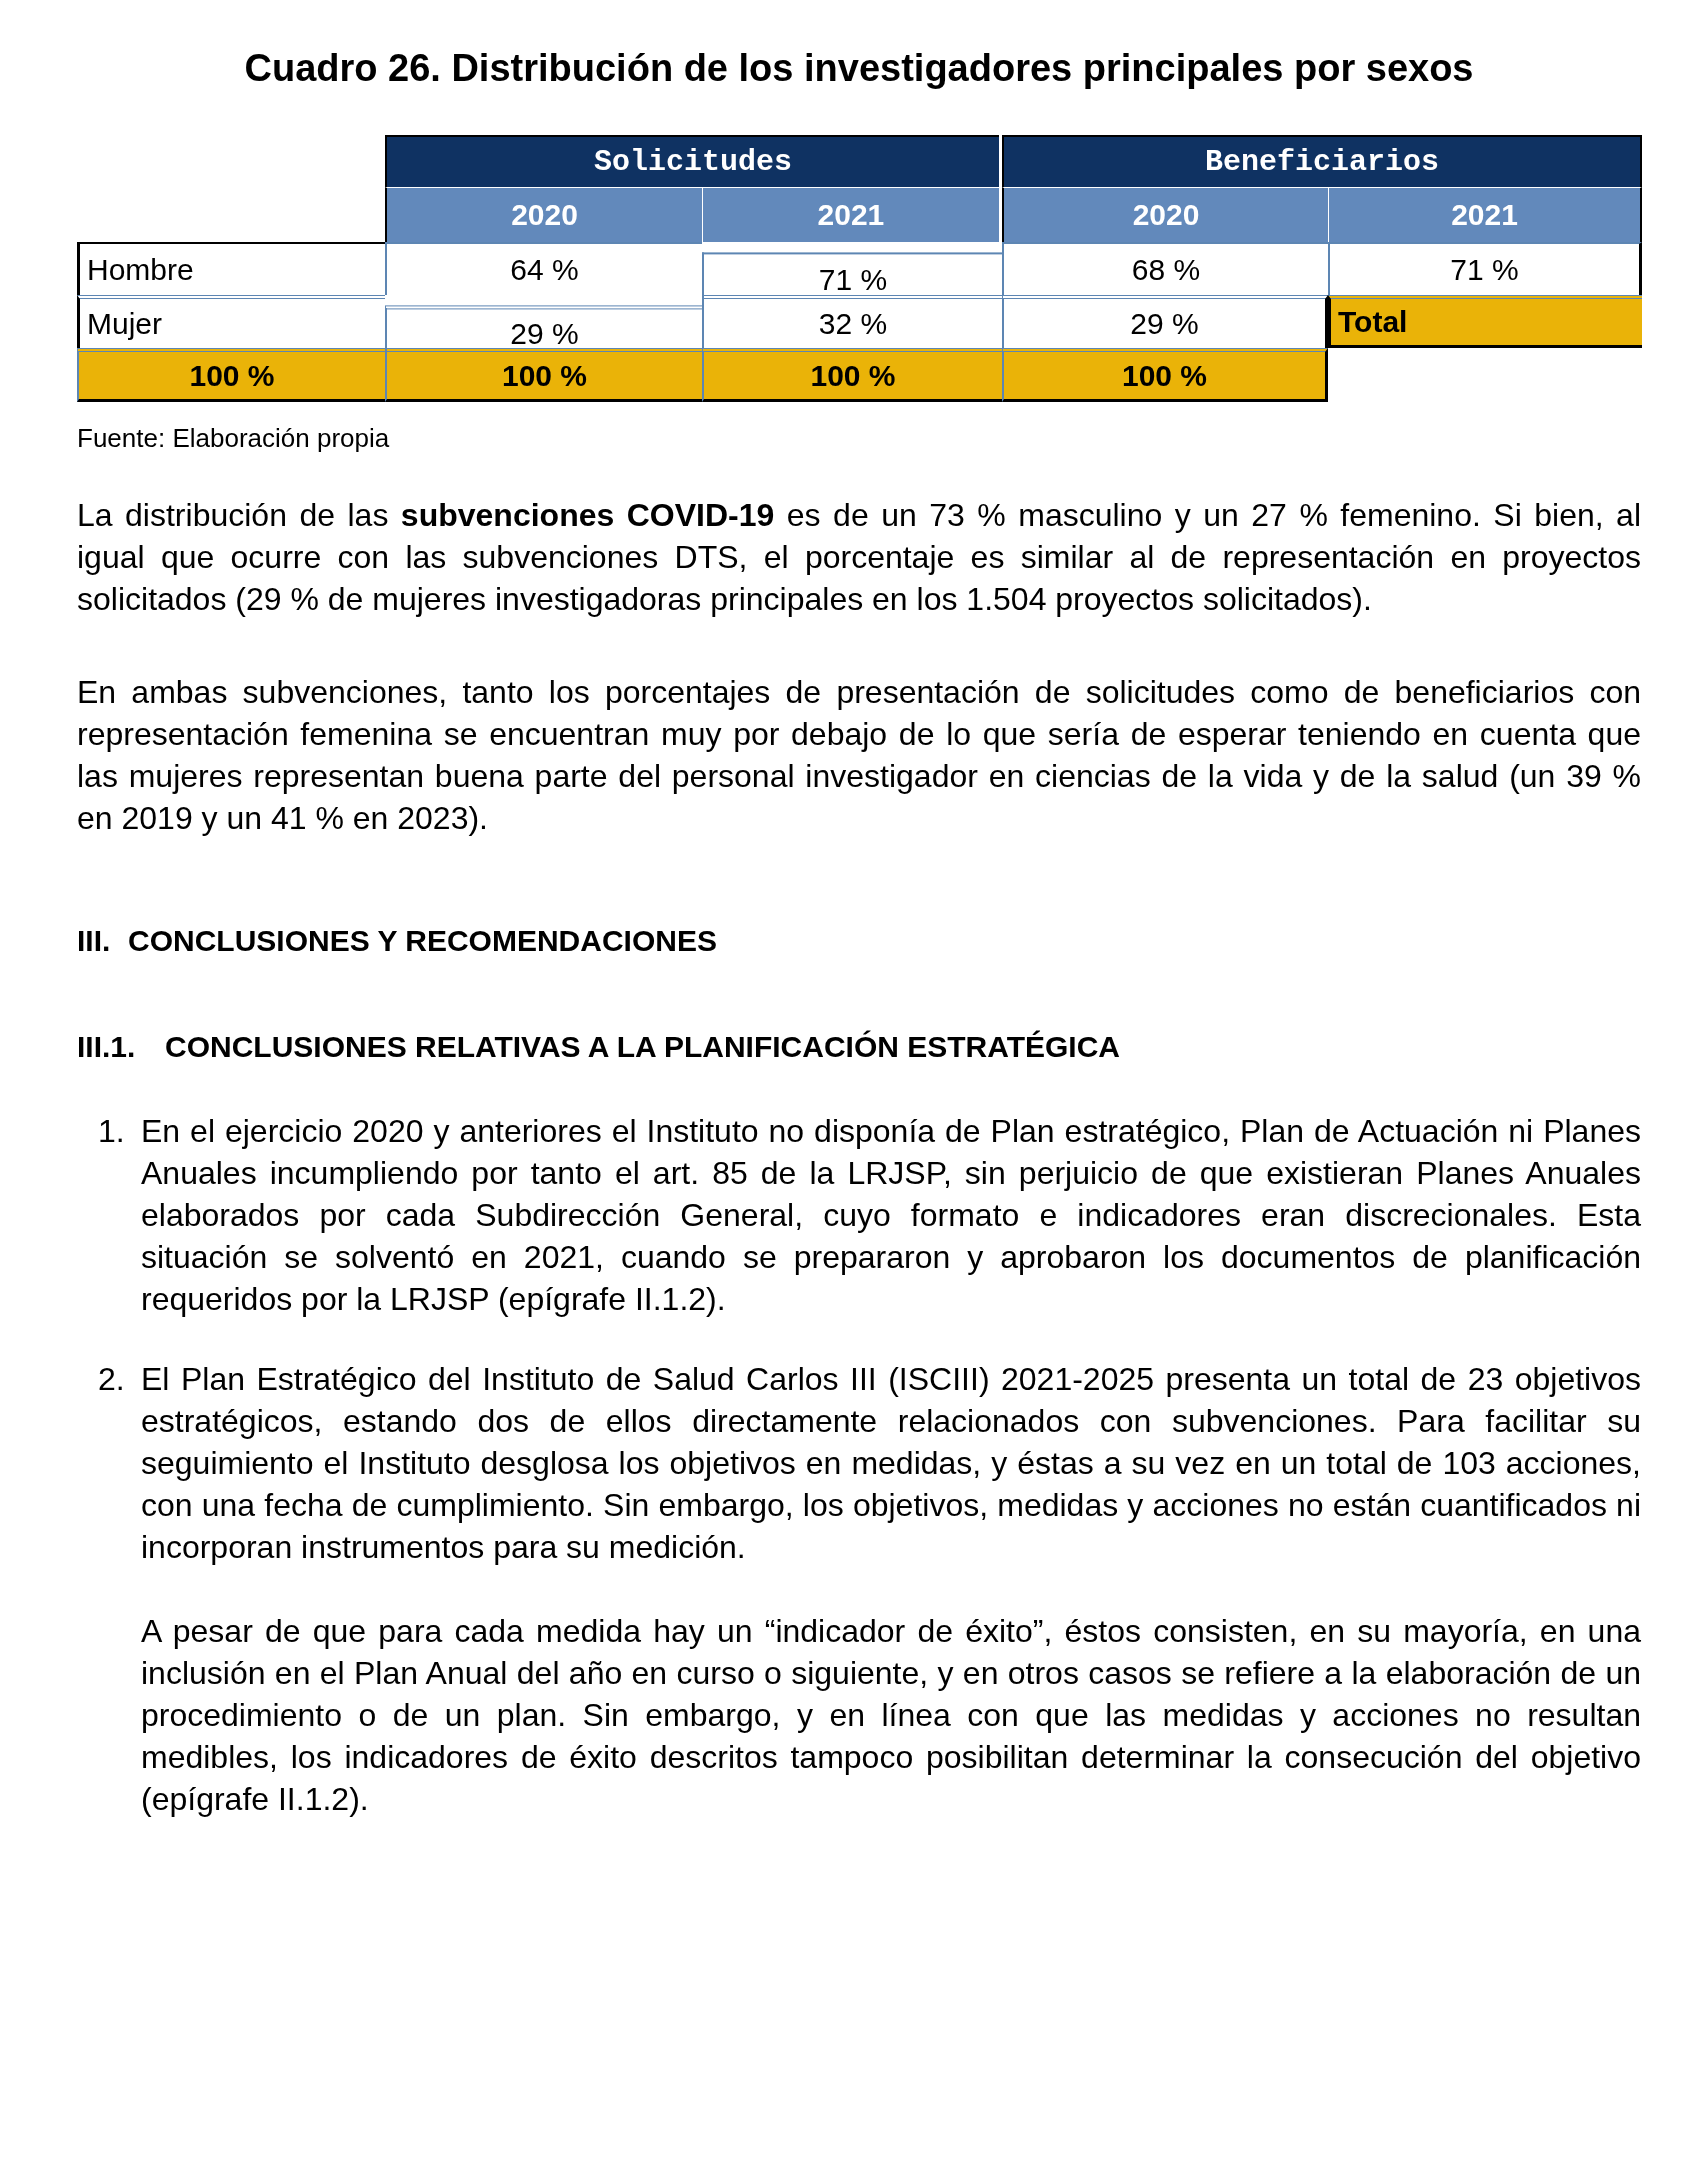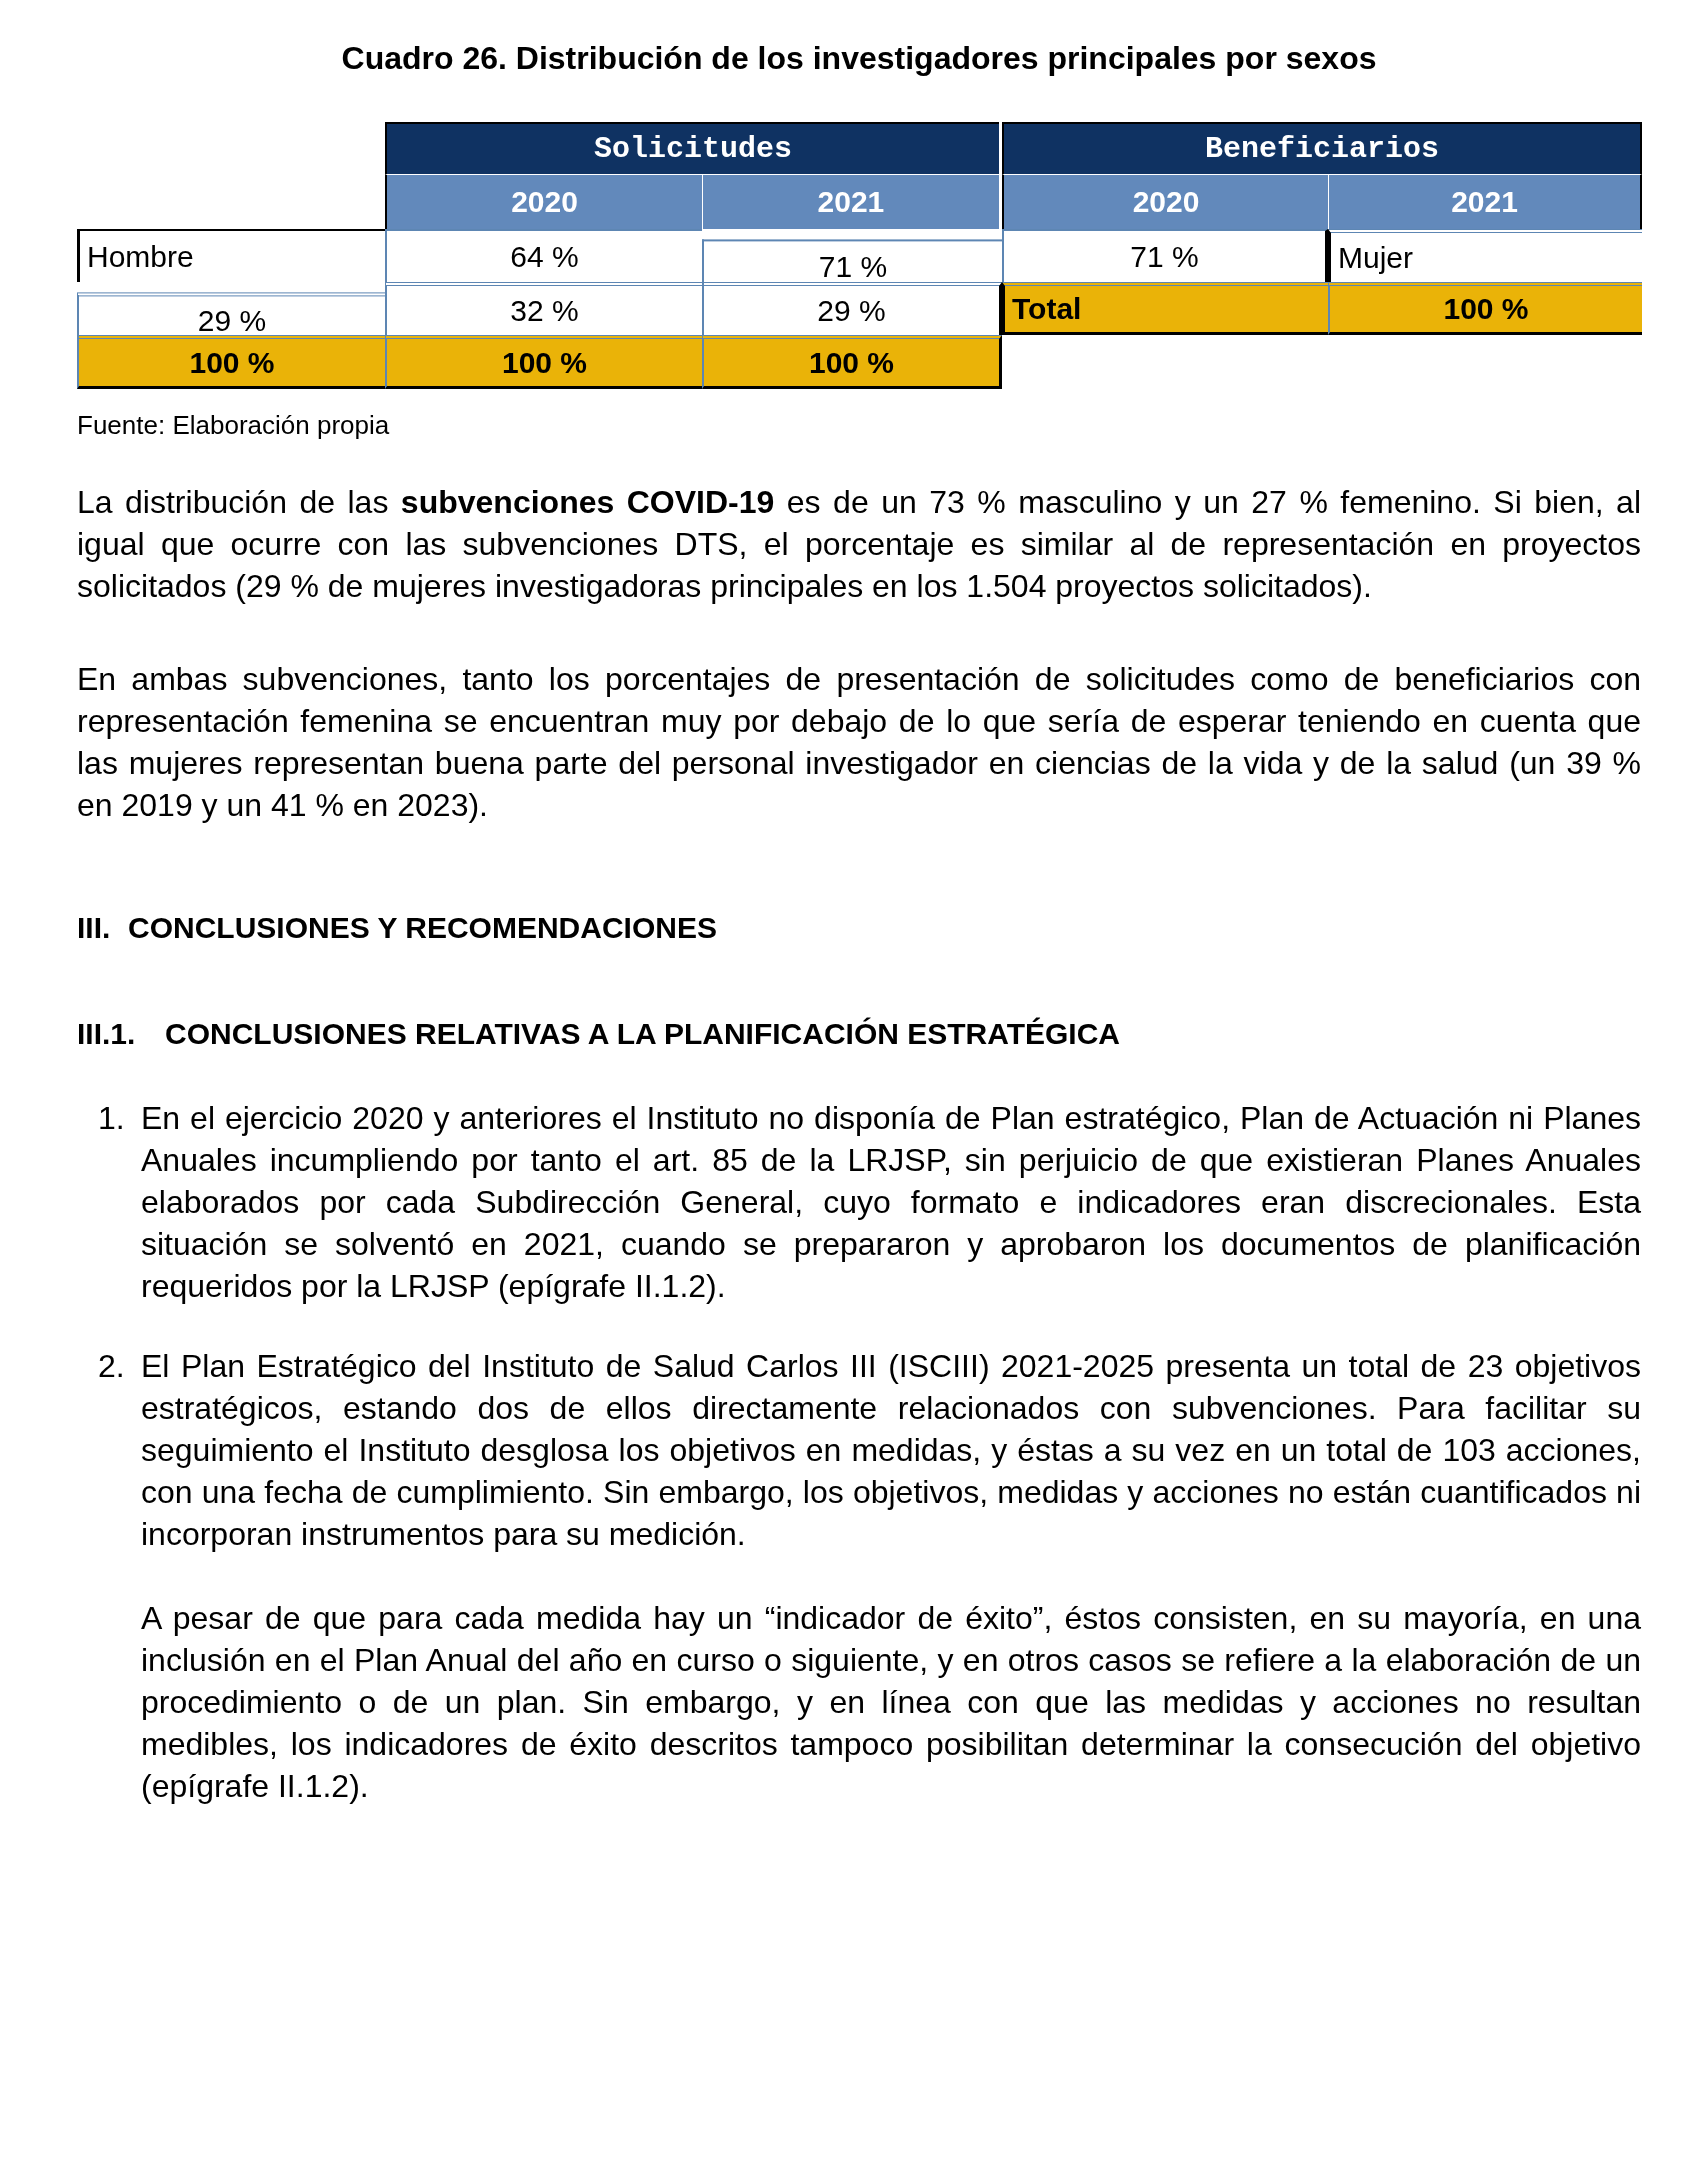--- a/index.html
+++ b/index.html
@@ -2,21 +2,21 @@
 <html style="font-size:13px"><head>
 <meta charset="utf-8">
 <style>
   html,body { margin:0; padding:0; background:#e8e8e8; }
   .page {
     width:1703px; height:2161px; background:#ffffff; position:relative;
     font-family:"Liberation Sans", sans-serif; color:#000;
     box-sizing:border-box; padding:24px 62px 0 77px; overflow:hidden;
     margin:0 auto;
   }
-  .title { font-size:32px; font-weight:bold; text-align:center; margin:16px 32px 0 32px; }
+  .title { font-size:38px; font-weight:bold; text-align:center; margin:23px 32px 0 32px; }
 
   
   .grid-table {
     margin-top:45px;
     display:grid;
     grid-template-columns:308px 317px 300px 326px 314px;
     grid-template-rows:53px 54px 53px 53px 54px;
     width:1564px;
   }
   .cell { box-sizing:border-box; display:flex; align-items:center; justify-content:center; font-size:30px; }
@@ -72,20 +72,21 @@
 
     <div class="cell"></div>
     <div class="cell year c2">2020</div>
     <div class="cell year c3">2021</div>
     <div class="cell year c4">2020</div>
     <div class="cell year c5">2021</div>
 
     <div class="cell lbl bt-black">Hombre</div>
     <div class="cell v bt-blue">64 %</div>
     <div class="cell v bt-blue low">71 %</div>
+    <div class="cell v bt-blue">68 %</div>
     <div class="cell v bt-blue last">71 %</div>
 
     <div class="cell lbl bt-dbl">Mujer</div>
     <div class="cell v bt-dbl low">29 %</div>
     <div class="cell v bt-dbl">32 %</div>
     <div class="cell v bt-dbl last">29 %</div>
 
     <div class="cell lbl total bt-dbl bb-black">Total</div>
     <div class="cell v total bt-dbl bb-black">100 %</div>
     <div class="cell v total bt-dbl bb-black">100 %</div>

